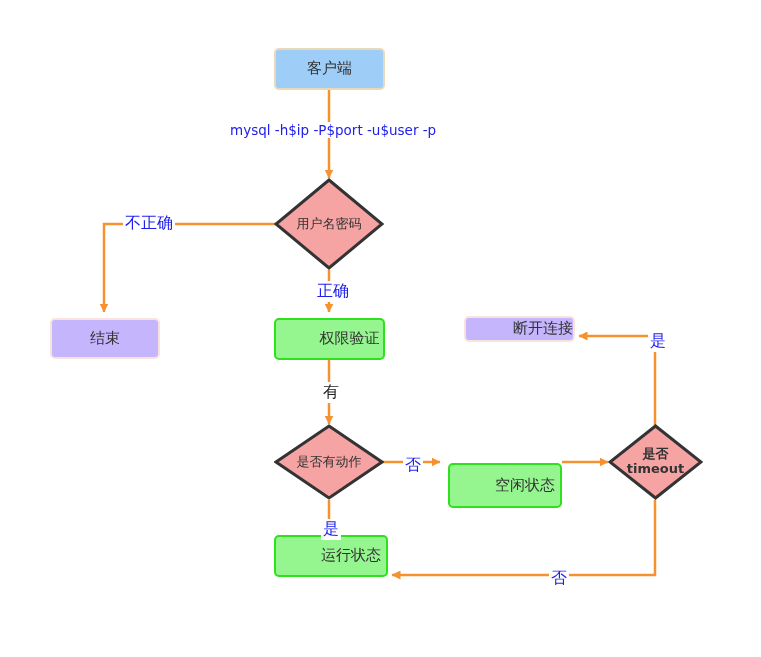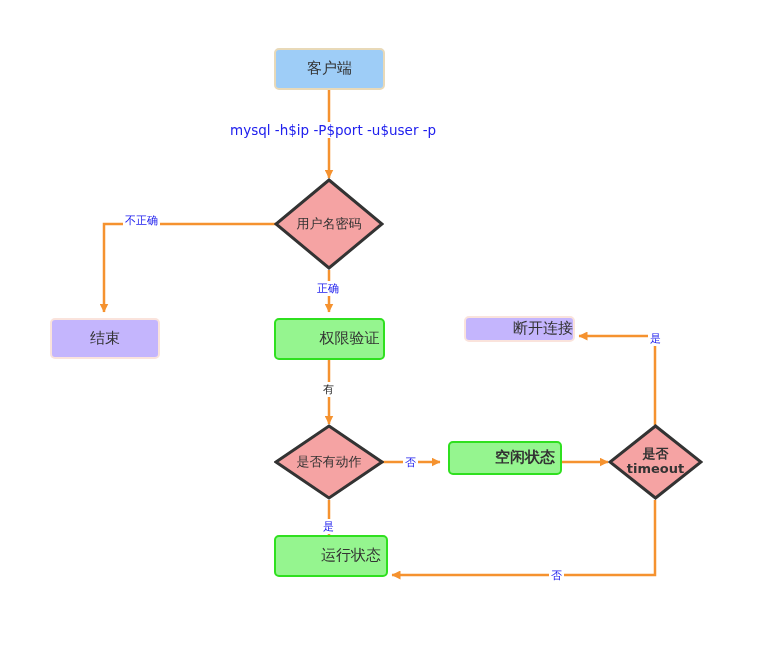--- a/index.html
+++ b/index.html
@@ -66,21 +66,21 @@
   .diamond-label {
     position: relative;
     z-index: 2;
     font-size: 13px;
     color: #333333;
     pointer-events: none;
   }
   .edge-label {
     position: absolute;
     color: #2020ee;
-    font-size: 11px;
+    font-size: 16px;
     white-space: nowrap;
     z-index: 6;
     background: #ffffff;
     padding: 0 2px;
   }
   .edge-label.dark {
     color: #222222;
   }
   .edge-label.cmd {
     font-size: 13.5px;
@@ -136,21 +136,21 @@
     <span>权限验证</span>
   </div>
 
   <div class="node diamond" style="left:274px; top:424px; width:110px; height:76px;">
     <svg class="diamond-shape" viewBox="0 0 110 76" preserveAspectRatio="none">
       <polygon points="55,2 108,38 55,74 2,38" fill="#f5a3a3" stroke="#333333" stroke-width="3"></polygon>
     </svg>
     <span class="diamond-label">是否有动作</span>
   </div>
 
-  <div class="node box green" style="left:448px; top:441px; width:114px; height:34px;font-weight:bold;">
+  <div class="node box green" style="left:448px; top:463px; width:114px; height:45px;">
     <span>空闲状态</span>
   </div>
 
   <div class="node diamond" style="left:608px; top:424px; width:95px; height:76px;font-weight:bold;">
     <svg class="diamond-shape" viewBox="0 0 95 76" preserveAspectRatio="none">
       <polygon points="47.5,2 93,38 47.5,74 2,38" fill="#f5a3a3" stroke="#333333" stroke-width="3"></polygon>
     </svg>
     <span class="diamond-label">
       <span>是否</span><br>
       <span>timeout</span>

